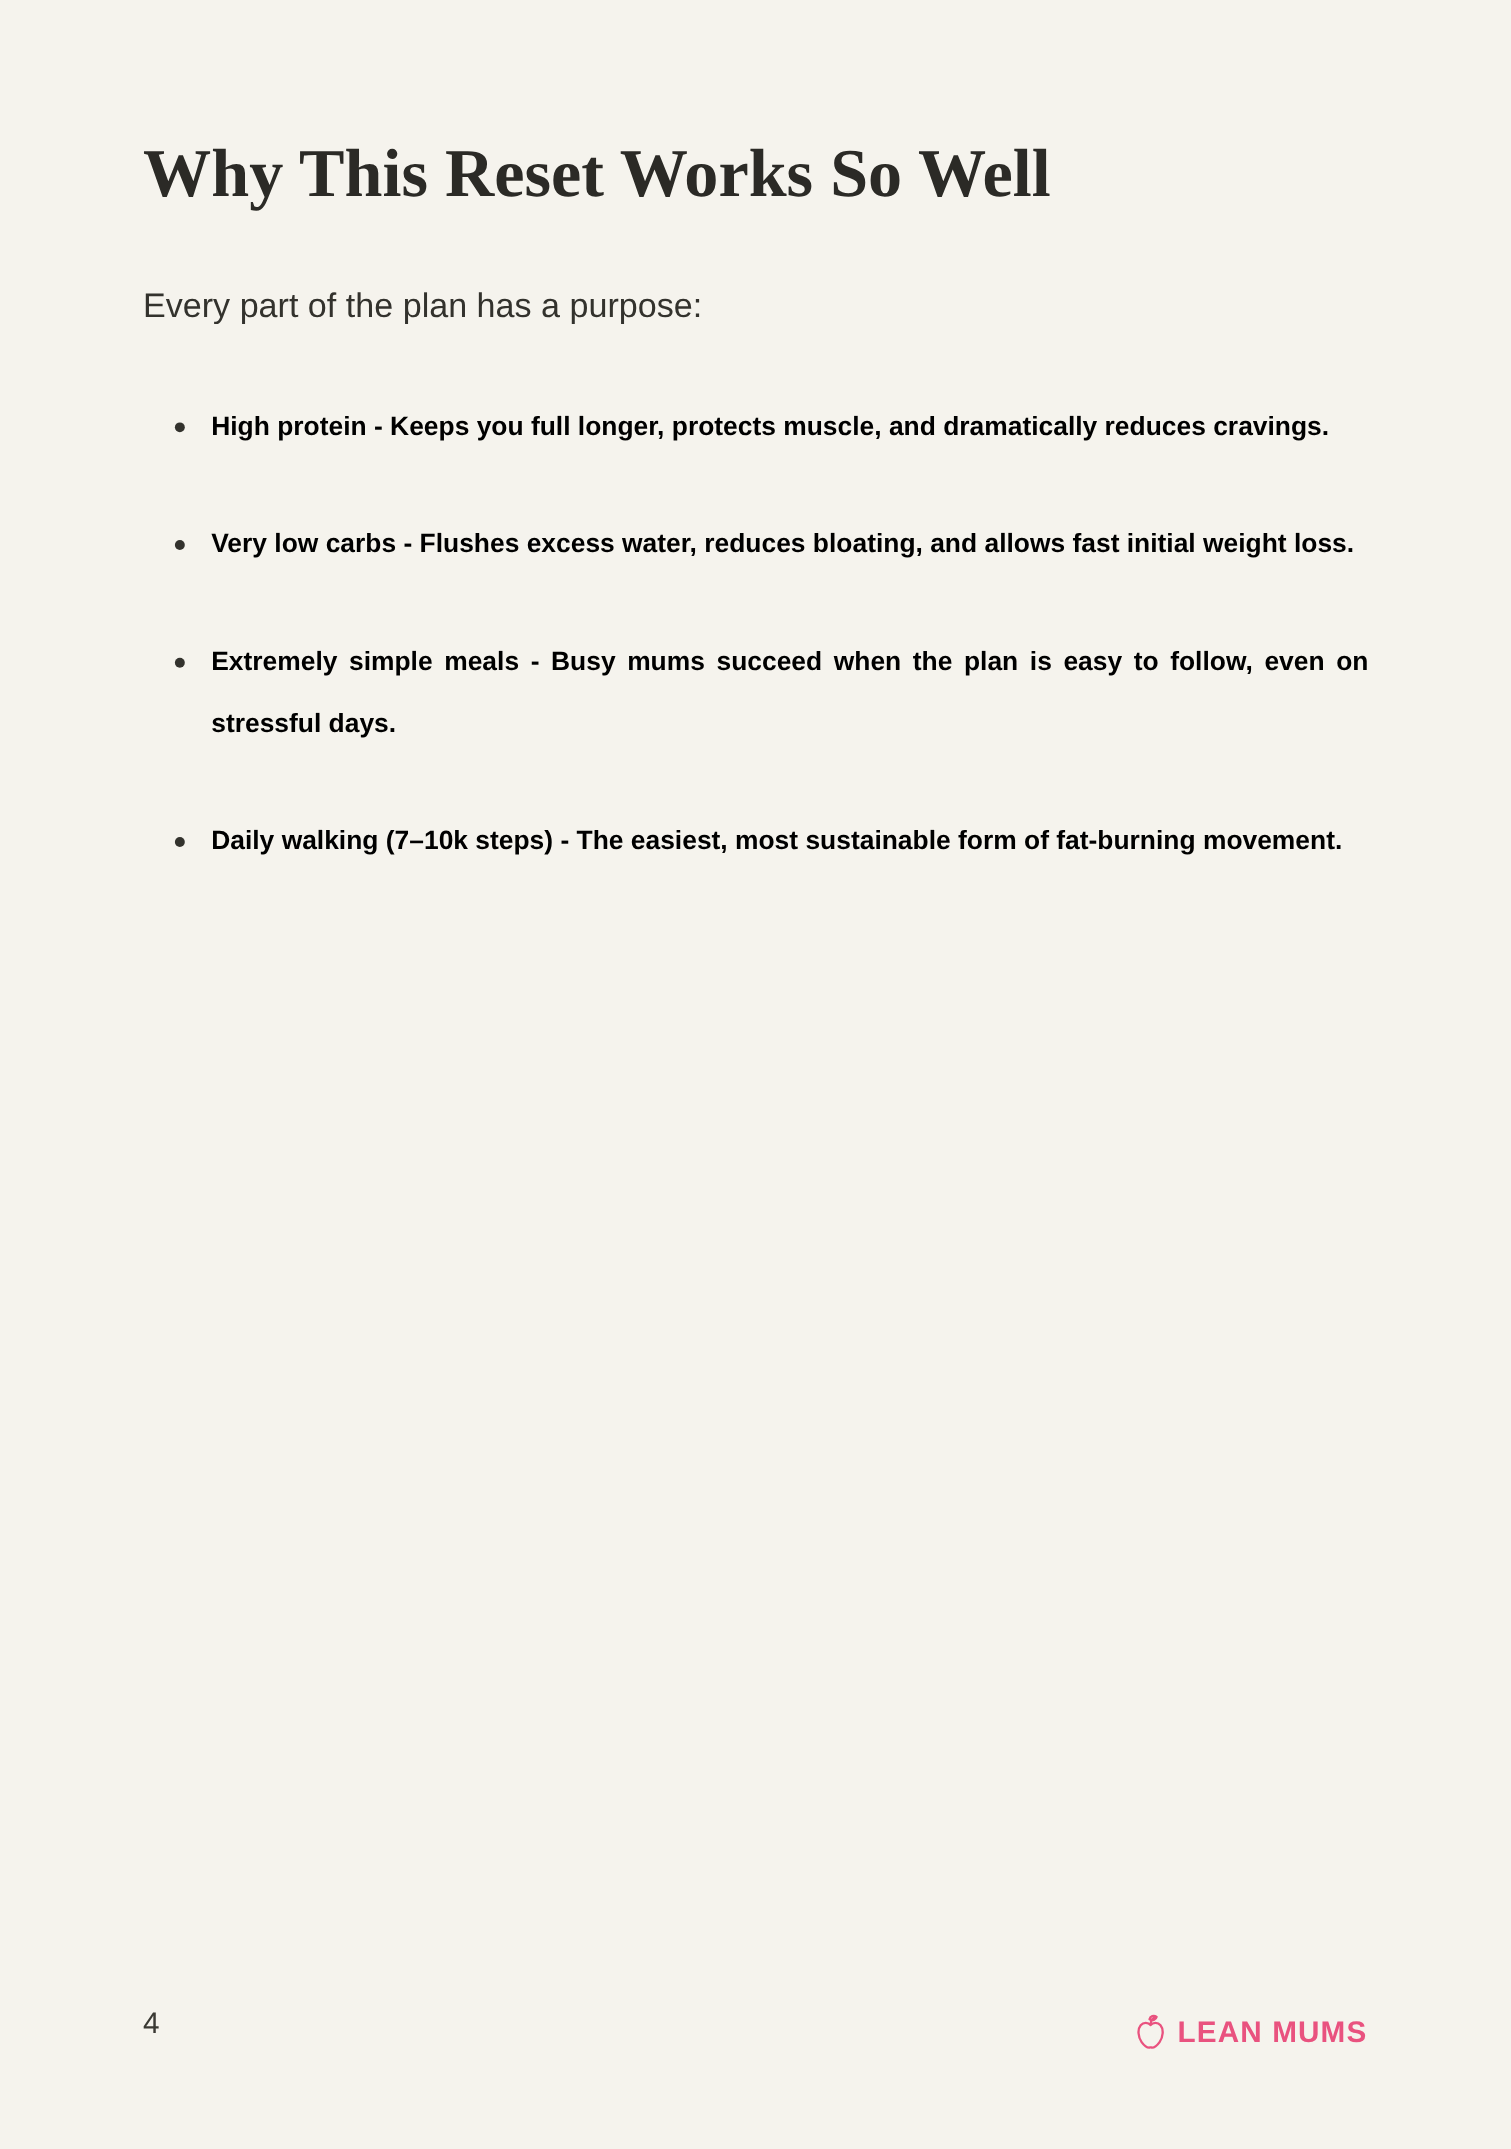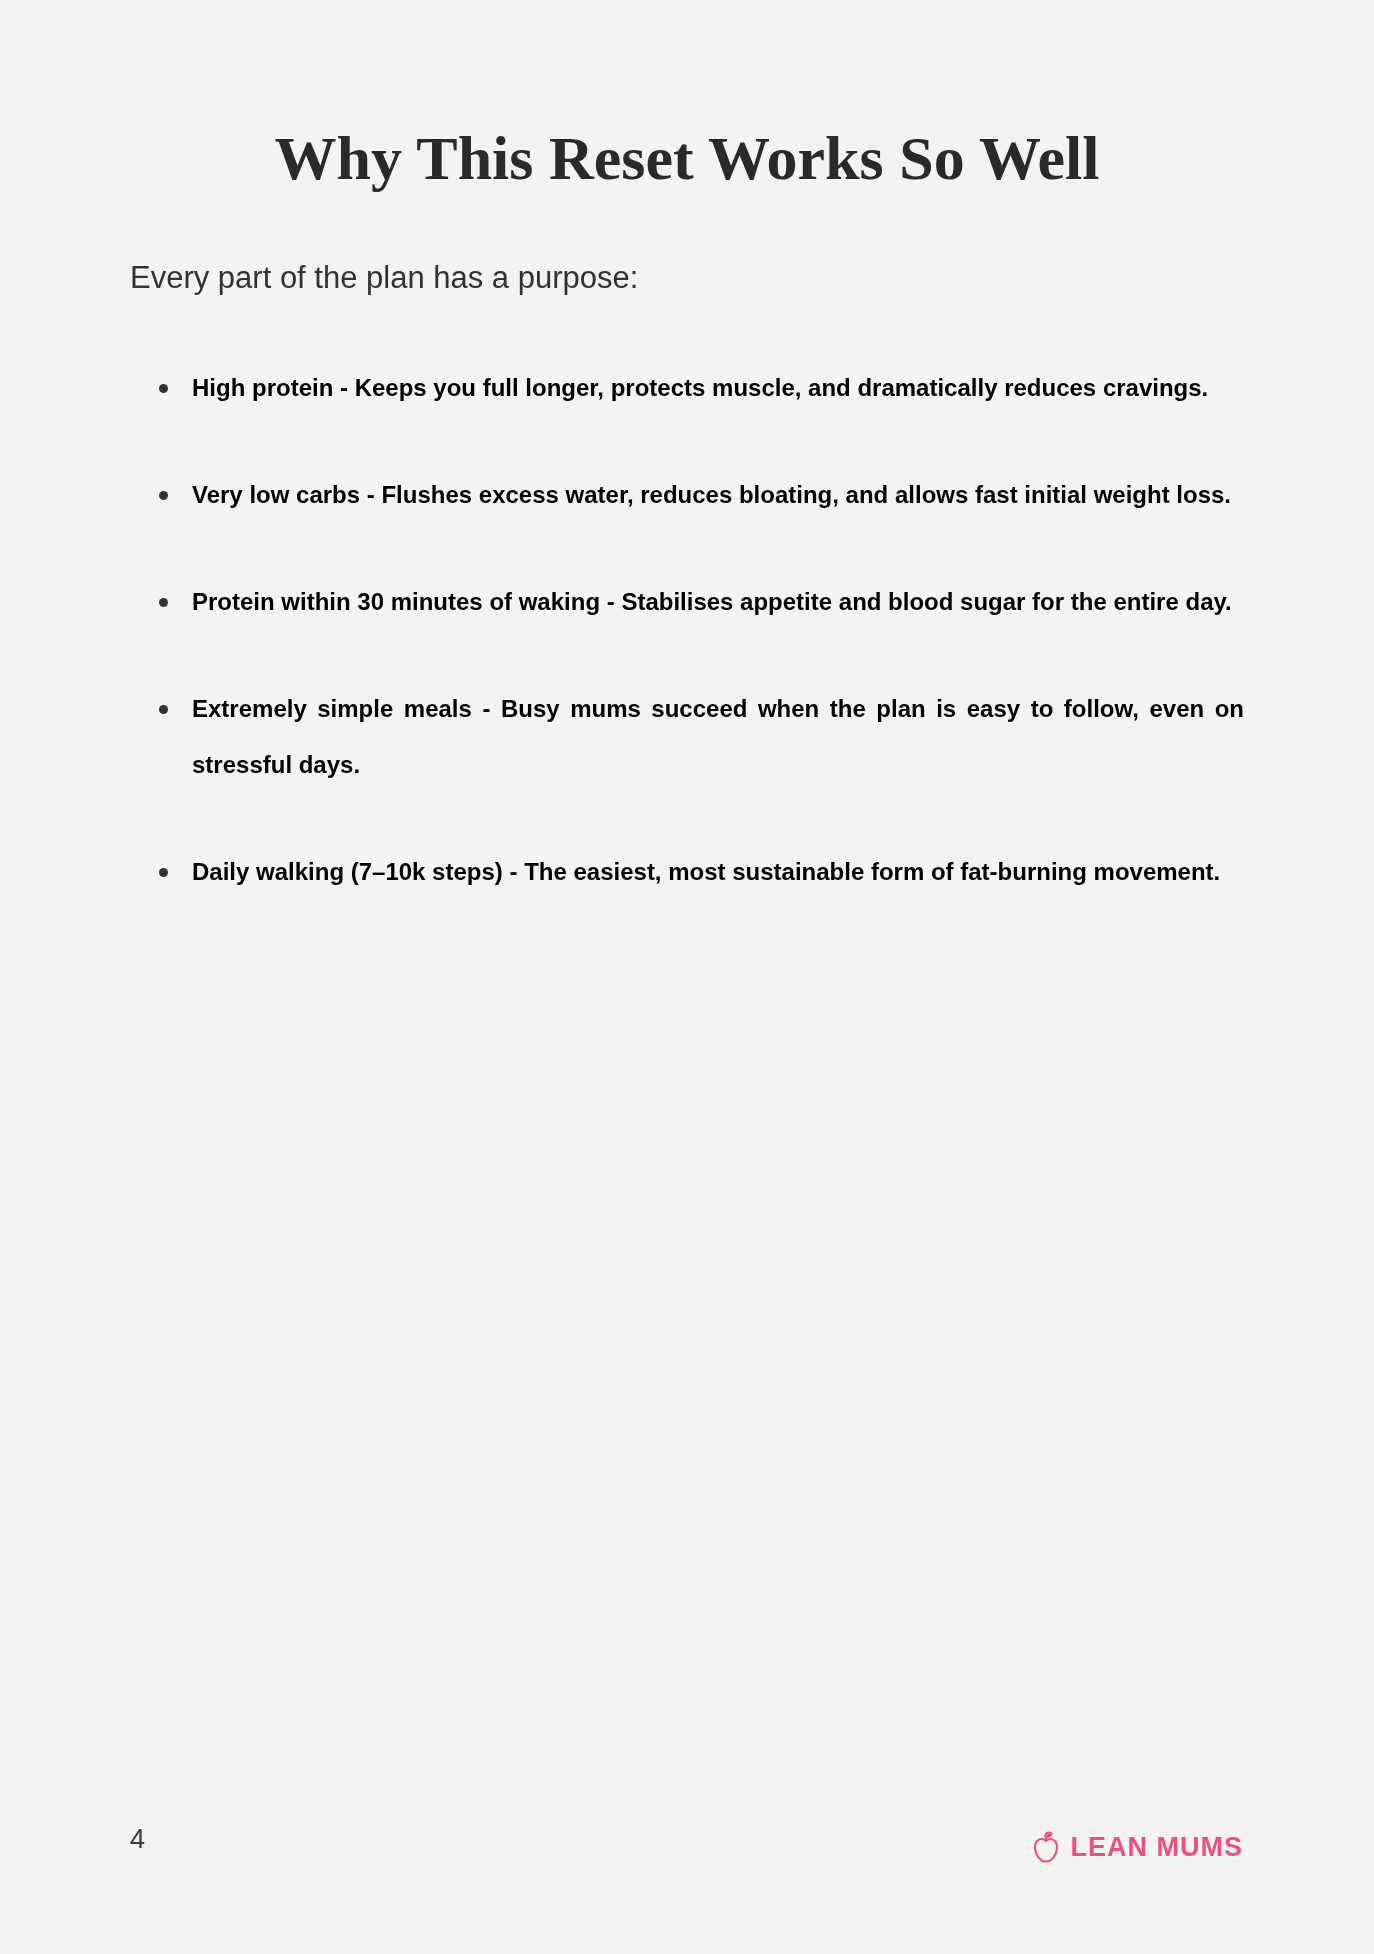--- a/index.html
+++ b/index.html
@@ -21,21 +21,21 @@
     height: 1954px;
     box-sizing: border-box;
     padding: 118px 130px 0 130px;
   }
   .doc-title {
     margin: 0;
     font-family: "Liberation Serif", serif;
     font-weight: 700;
     font-size: 62px;
     line-height: 80px;
-    text-align: center;
+    text-align: left;
     color: #2B2A26;
     letter-spacing: 0px;
   }
   .para {
     margin: 50px 0 0 0;
     font-size: 31px;
     line-height: 56px;
     color: #33322D;
     text-align: left;
   }
@@ -110,21 +110,20 @@
 
 
   <p class="para lead-in">Every part of the plan has a purpose:</p>
 
   <ul class="benefits">
 
       <li>High protein - Keeps you full longer, protects muscle, and dramatically reduces cravings.</li>
 
       <li>Very low carbs - Flushes excess water, reduces bloating, and allows fast initial weight loss.</li>
 
-      <li>Protein within 30 minutes of waking - Stabilises appetite and blood sugar for the entire day.</li>
 
       <li>Extremely simple meals - Busy mums succeed when the plan is easy to follow, even on stressful days.</li>
 
 
       <li>Daily walking (7–10k steps) - The easiest, most sustainable form of fat-burning movement.</li>
 
     </ul>
 
   <div class="footer">
     <span class="page-number">4</span>

